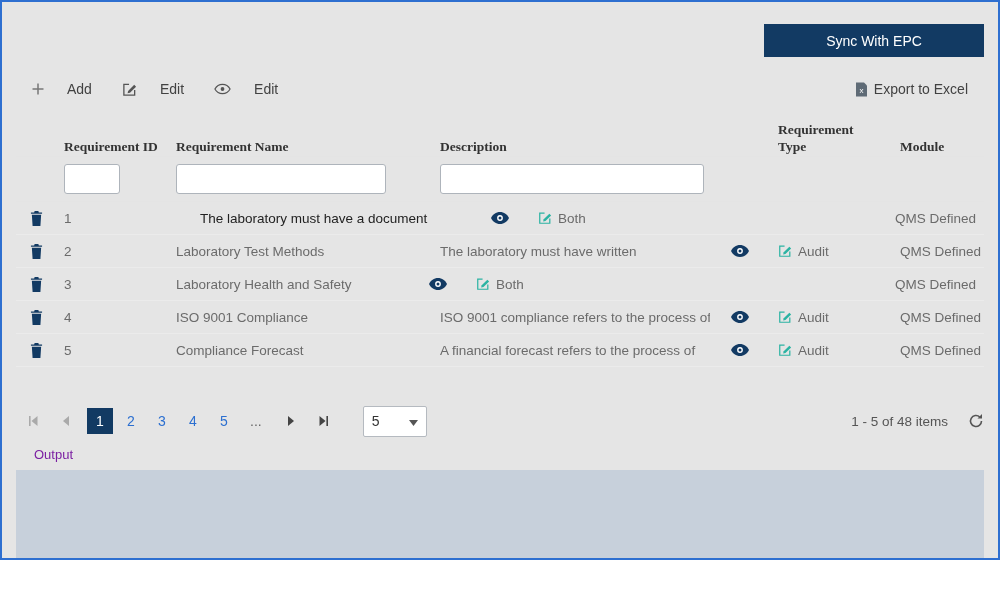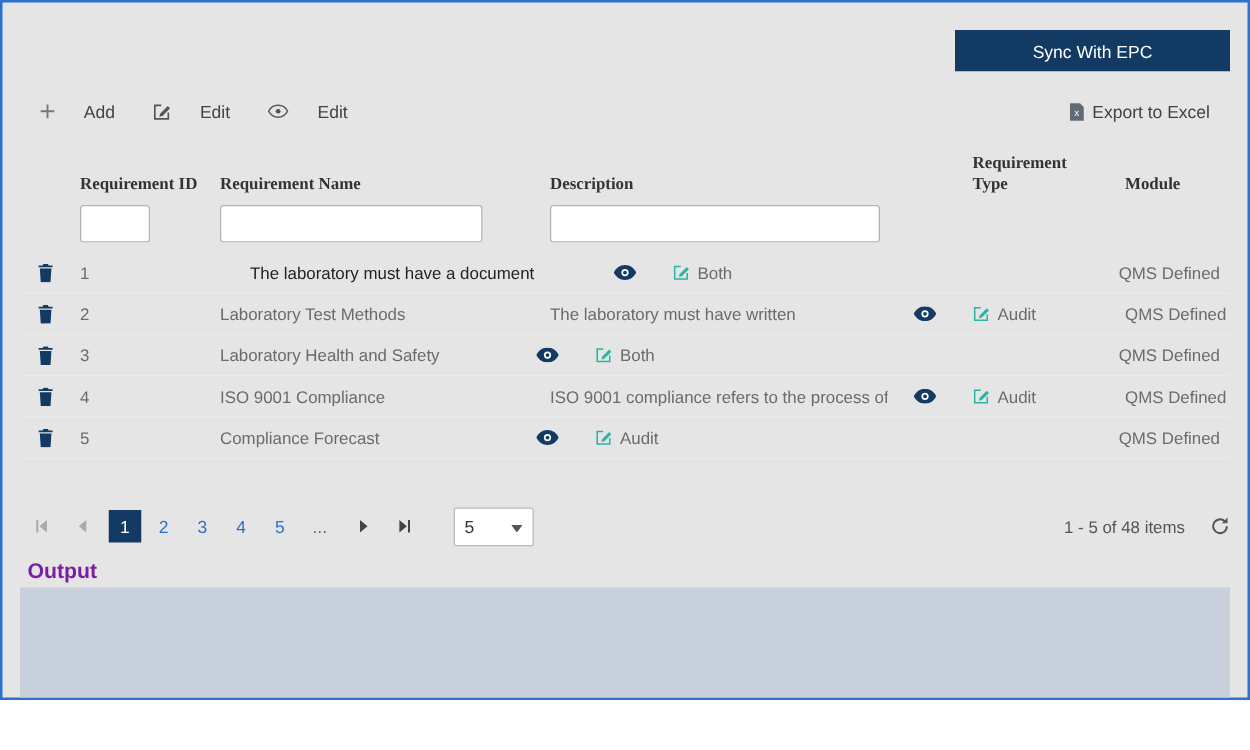--- a/index.html
+++ b/index.html
@@ -57,21 +57,21 @@
   .pg.active { background: #123a63; color: #fff; }
   .pg-dots { color: #666; margin: 0 8px; }
   .size-dd {
     margin-left: 22px; width: 64px; height: 31px; border: 1px solid #b5bac0; border-radius: 2px;
     display: flex; align-items: center; padding: 0 8px; cursor: pointer; background: #fff;
   }
   .size-dd .val { flex: 1; color: #333; }
   .pager-info { margin-left: auto; color: #555; font-size: 13.5px; }
   .refresh { margin-left: 20px; cursor: pointer; display: flex; align-items: center; }
   
-  .output-label { position: absolute; top: 445px; left: 20px; color: #7b1fa2; font-weight: bold; font-size: 17px; }
+  .output-label { position: absolute; top: 445px; left: 32px; color: #7b1fa2; font-weight: normal; font-size: 13px; }
   .output-box { position: absolute; top: 468px; left: 14px; right: 14px; height: 97px; background: #c7d0db; }
 </style>
 </head>
 <body>
 
 <div class="page">
 
   <button class="sync-btn">Sync With EPC</button>
 
   <div class="toolbar">
@@ -263,20 +263,21 @@
     <div class="row">
       <div class="c c-del">
           <span class="icon-btn">
         <svg width="13" height="15" viewBox="0 0 14 16">
               <path fill="#123a63" d="M5 0h4l.5 1.5H13V3H1V1.5h3.5zM2 4h10l-.8 12H2.8z"></path>
             </svg>
           </span>
         </div>
       <div class="c c-id">5</div>
       <div class="c c-name">Compliance Forecast</div>
+      <div class="c c-desc">A financial forecast refers to the process of</div>
       <div class="c c-eye">
           <span class="icon-btn">
         <svg width="18" height="12" viewBox="0 0 18 12">
               <path d="M9 0C5 0 1.7 2.4 0 6c1.7 3.6 5 6 9 6s7.3-2.4 9-6C16.3 2.4 13 0 9 0z" fill="#123a63"></path>
               <circle cx="9" cy="6" r="2.9" fill="#fff"></circle>
               <circle cx="9" cy="6" r="1.5" fill="#123a63"></circle>
             </svg>
           </span>
         </div>
       <div class="c c-type">

